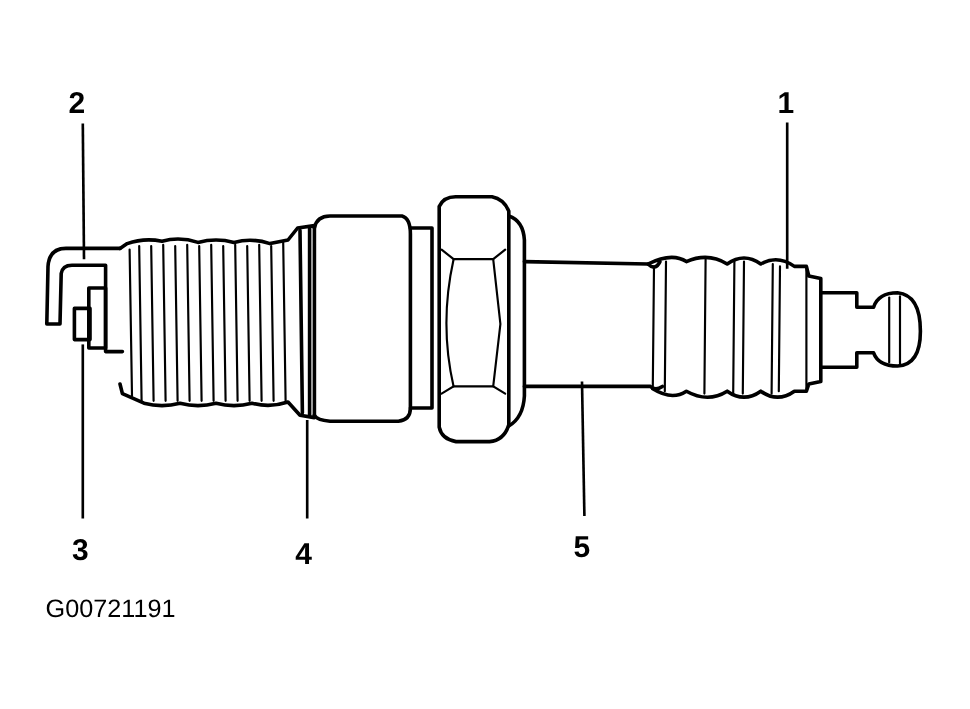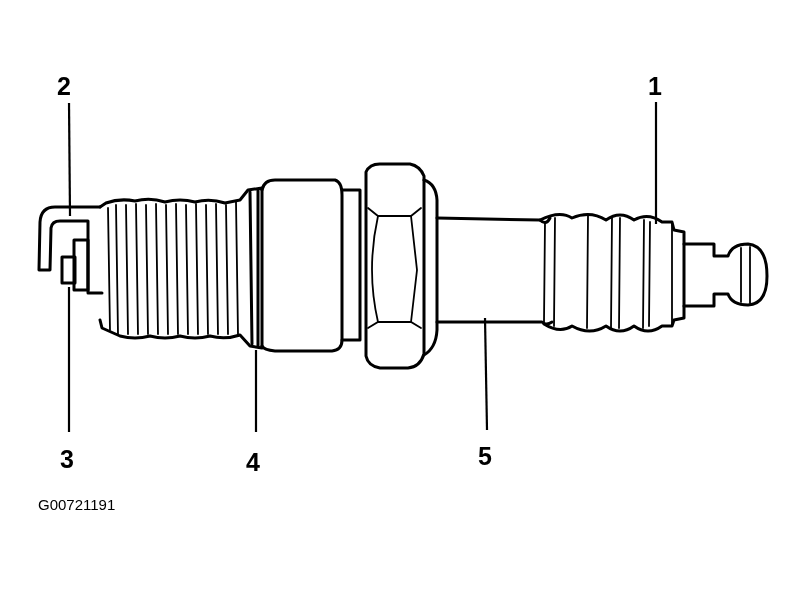--- a/index.html
+++ b/index.html
@@ -1,19 +1,19 @@
 <!DOCTYPE html>
 <html><head>
 <meta charset="utf-8">
 <style>
   html, body { margin:0; padding:0; background:#ffffff; }
   body { width:808px; height:591px; position:relative; overflow:hidden; font-family:"Liberation Sans", sans-serif; }
   .diagram { position:absolute; left:0; top:0; width:808px; height:591px; }
   .callout { position:absolute; font-weight:bold; font-size:25px; color:#000; line-height:1; font-family:"Liberation Sans", sans-serif; }
-  .figid { position:absolute; left:38px; top:496px; font-size:15px; color:#000; font-family:"Liberation Sans", sans-serif; }
+  .figid { position:absolute; left:38px; top:496px; font-size:21px; color:#000; font-family:"Liberation Sans", sans-serif; }
   svg .o { fill:none; stroke:#000; stroke-width:3; stroke-linejoin:round; stroke-linecap:round; }
   svg .t { fill:none; stroke:#000; stroke-width:1.8; stroke-linecap:round; }
   svg .l { fill:none; stroke:#000; stroke-width:2.2; }
 </style>
 </head>
 <body>
 
 <div class="diagram">
   <svg width="808" height="591" viewBox="0 0 808 591">
 

